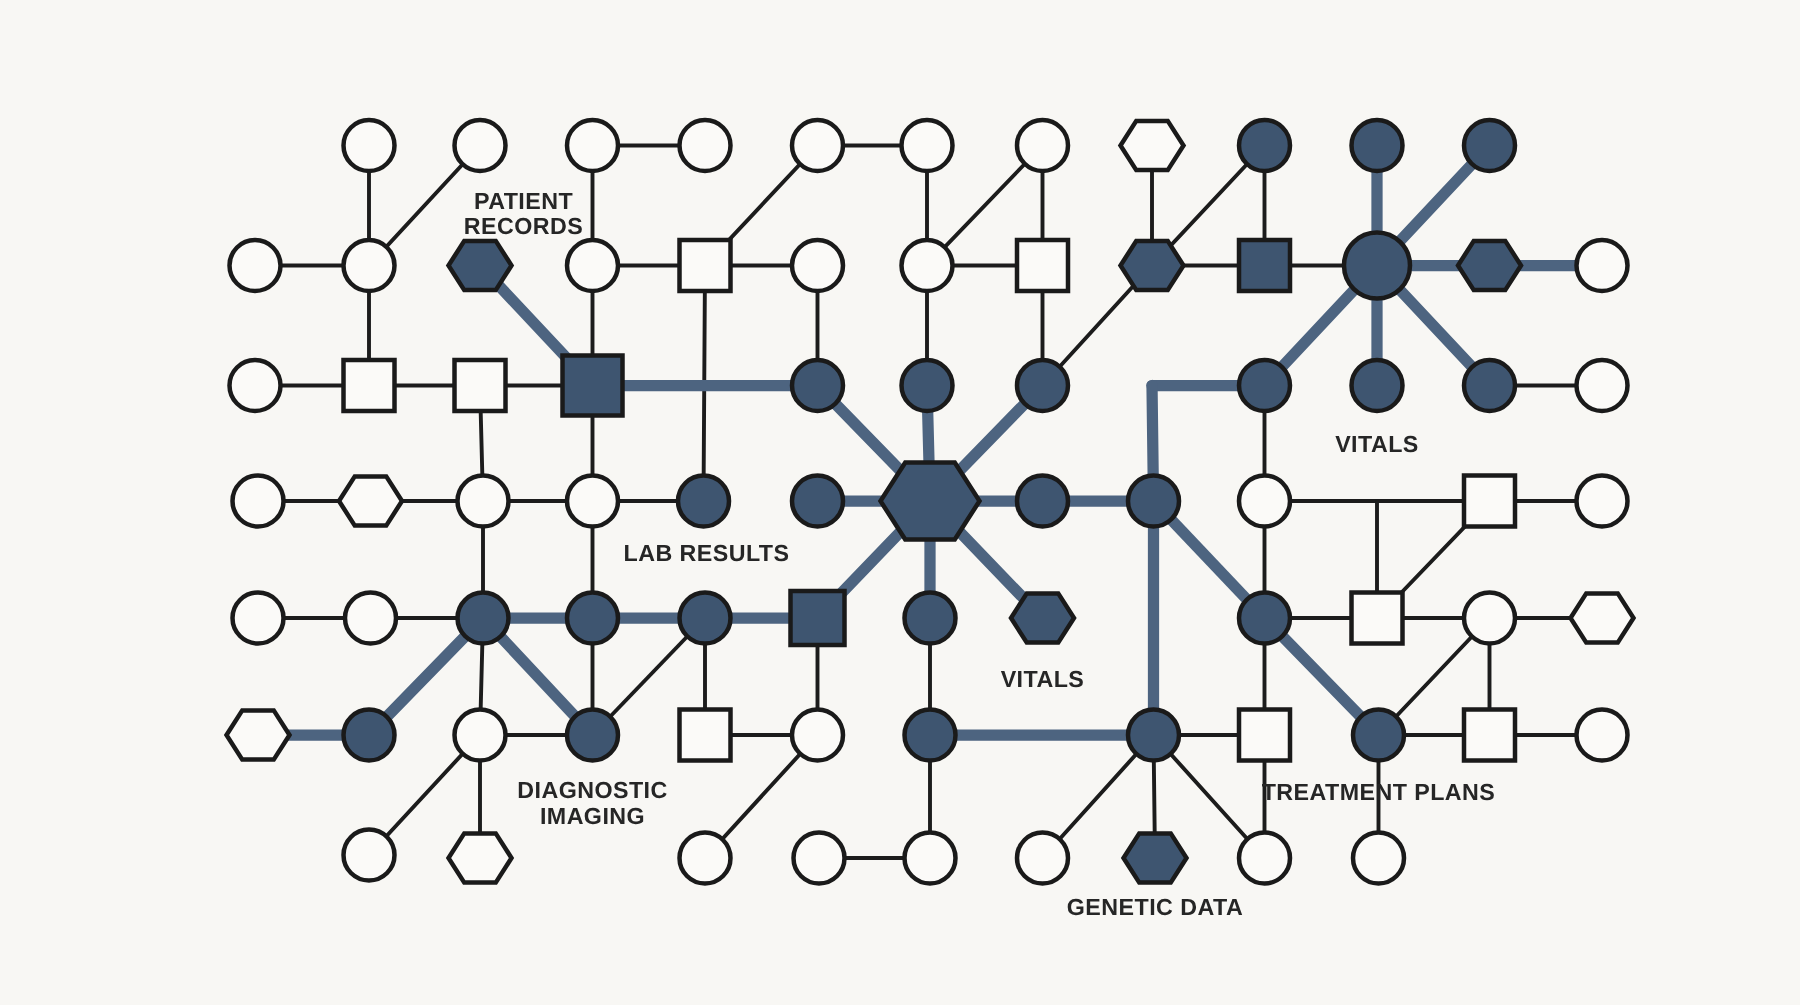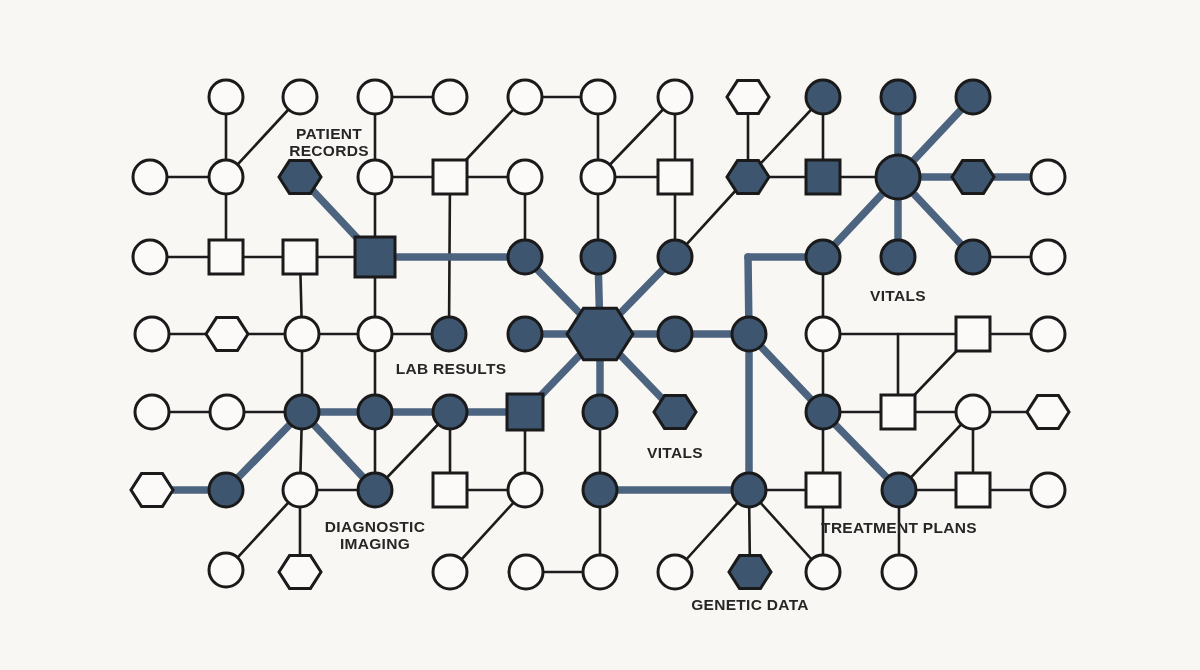--- a/index.html
+++ b/index.html
@@ -8,20 +8,21 @@
     width: 1200px;
     height: 670px;
     overflow: hidden;
     background: #f8f7f4;
     font-family: "Liberation Sans", sans-serif;
   }
   #stage {
     position: relative;
     width: 1036px;
     height: 670px;
+    padding-left: 20px;
   }
   svg {
     display: block;
     width: 1200px;
     height: 670px;
   }
   text {
     font-family: "Liberation Sans", "DejaVu Sans", sans-serif;
     font-weight: 700;
     letter-spacing: 0.3px;

